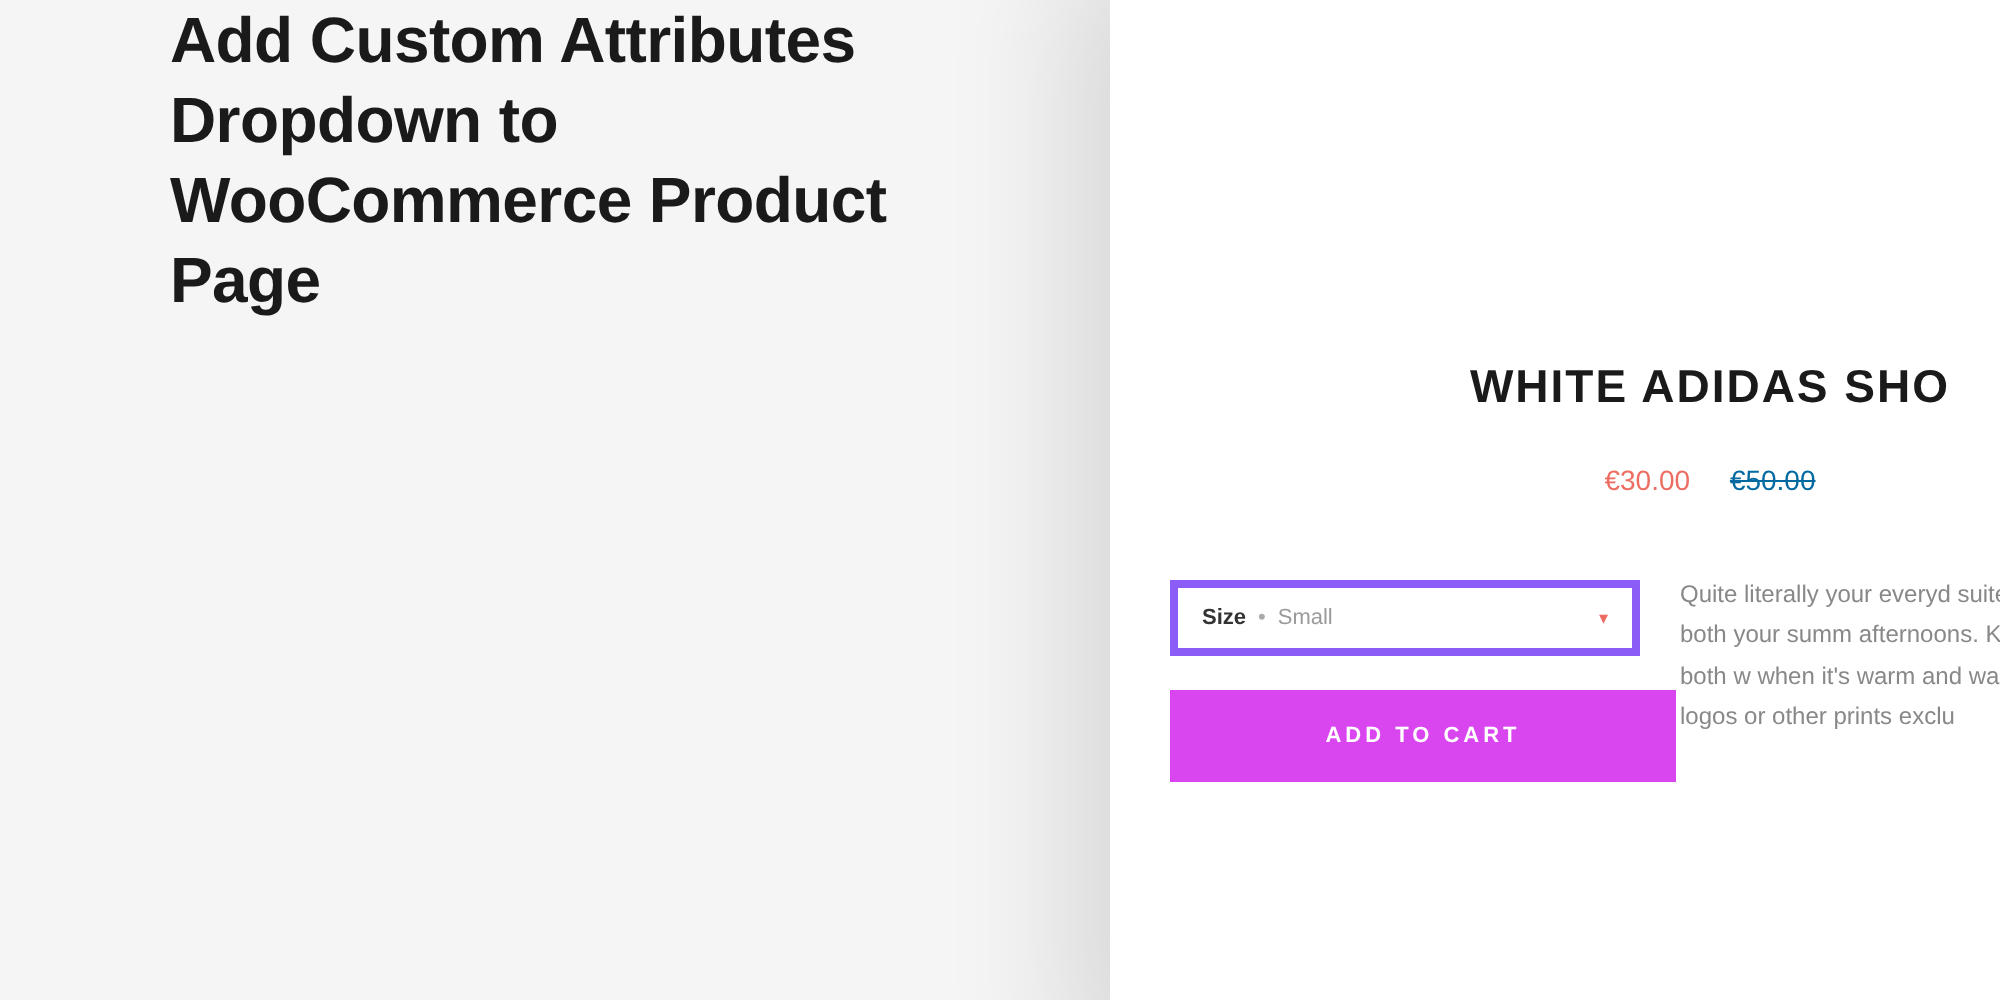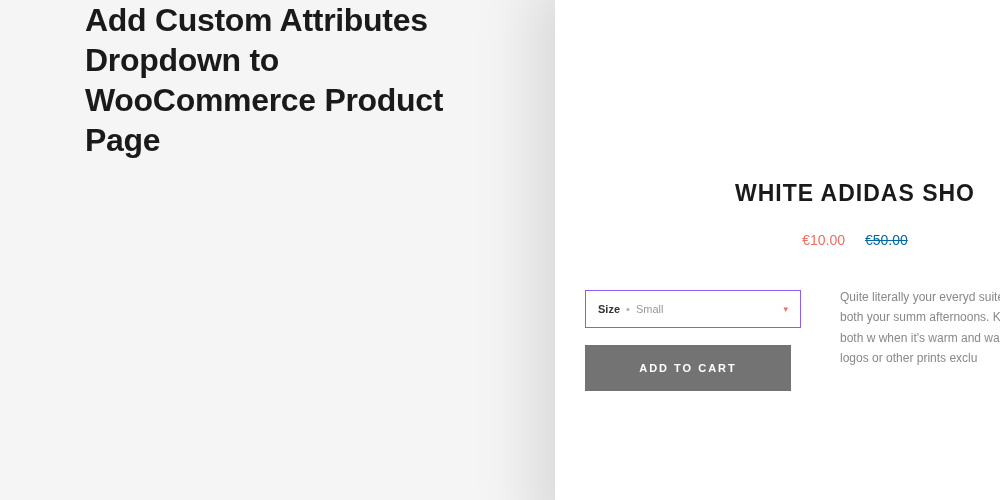--- a/index.html
+++ b/index.html
@@ -61,39 +61,39 @@
   top: 272px;
   text-align: center;
   font-size: 14px;
 }
 .price-sale { color: #ed6d62; }
 .price-old { color: #0369a1; text-decoration: line-through; margin-left: 16px; }
 .variant-row {
   position: absolute;
   left: 30px;
   top: 330px;
-  width: 216px;
+  width: 235px;
   height: 38px;
-  border: 1px solid #8b5cf6;
+  border: 4px solid #8b5cf6;
   display: flex;
   align-items: center;
   padding: 0 12px;
   font-size: 11px;
 }
 .variant-label { font-weight: 600; color: #333; }
 .variant-dot { color: #aaa; margin: 0 6px; }
 .variant-value { color: #9a9a9a; flex: 1; }
 .variant-caret { color: #ed6d62; font-size: 9px; }
 .add-cart {
   position: absolute;
   left: 30px;
   top: 385px;
-  width: 206px;
+  width: 253px;
   height: 46px;
-  background: #737373;
+  background: #d946ef;
   color: #fff;
   display: flex;
   align-items: center;
   justify-content: center;
   font-size: 11px;
   font-weight: 600;
   letter-spacing: 2px;
   cursor: pointer;
 }
 .share-row {
@@ -126,21 +126,21 @@
 <div class="left-panel">
   <h1 class="headline">Add Custom Attributes Dropdown to WooCommerce Product Page</h1>
 </div>
 
 <div class="card">
   <div class="card-inner">
 
     <div class="product-title">WHITE ADIDAS SHO</div>
 
     <div class="price-row">
-      <span class="price-sale">€10.00</span>
+      <span class="price-sale">€30.00</span>
       <span class="price-old">€50.00</span>
     </div>
 
     <div class="variant-row">
       <span class="variant-label">Size</span>
       <span class="variant-dot">•</span>
       <span class="variant-value">Small</span>
       <span class="variant-caret">▾</span>
     </div>
 

